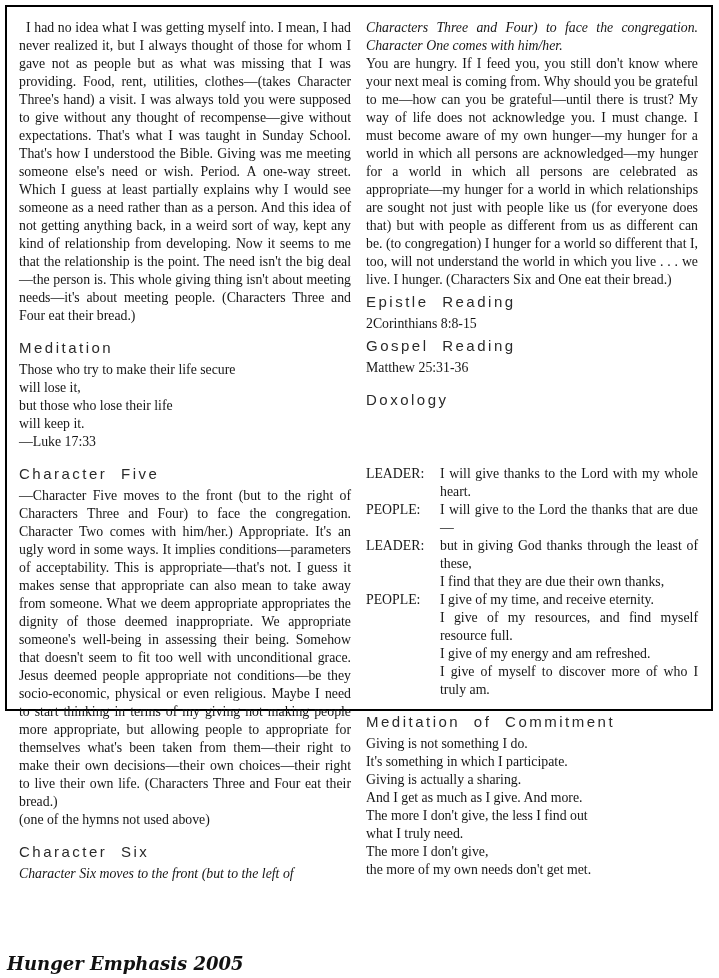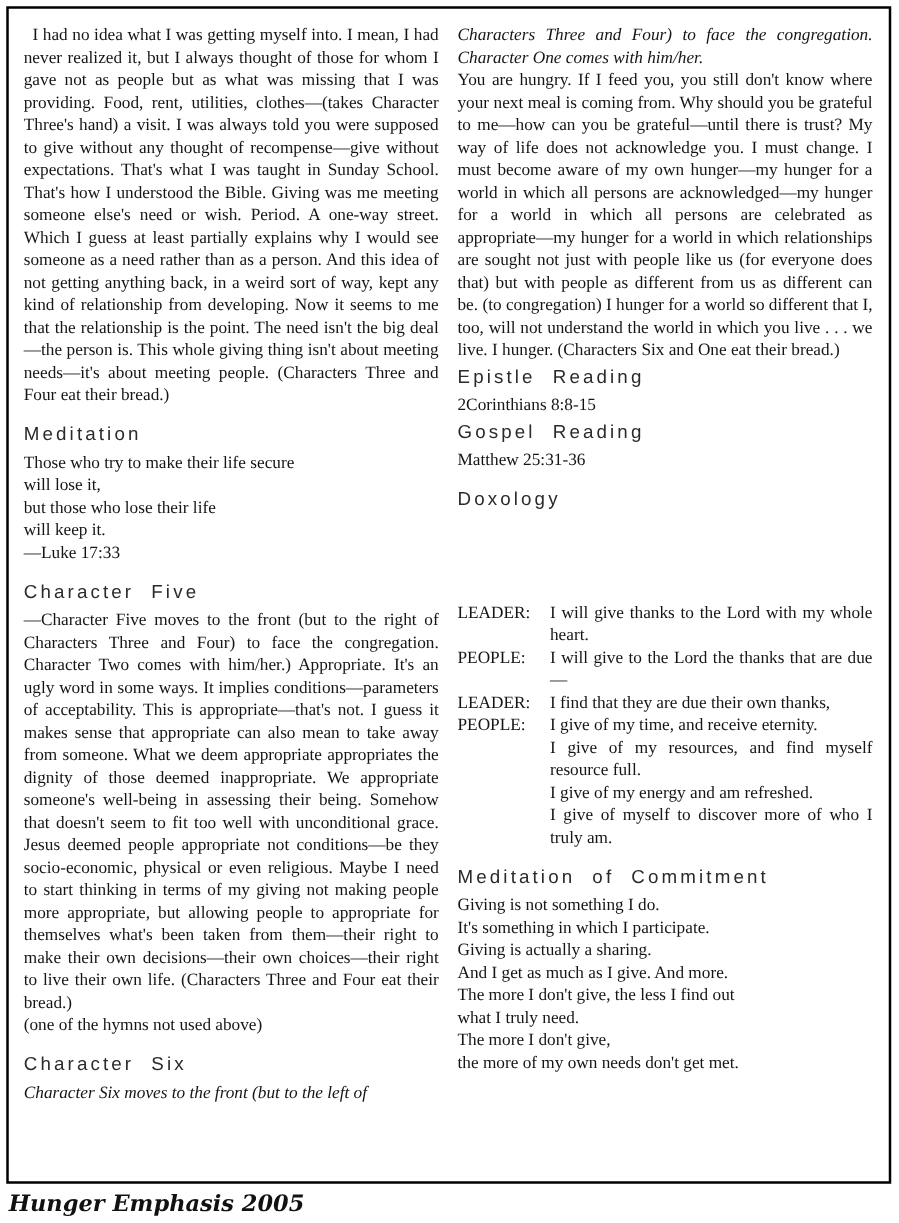--- a/index.html
+++ b/index.html
@@ -6,21 +6,21 @@
   body{
     width:719px;height:978px;
     background:#ffffff;
     position:relative;
     font-family:"Liberation Serif", serif;
     color:#151515;
     -webkit-font-smoothing:antialiased;
   }
   .page-box{
     position:absolute;left:5px;top:5px;
-    width:708px;height:942px;
+    width:708px;height:706px;
     border:2px solid #000;
     box-sizing:border-box;
     padding:12px 12px 0 12px;
   }
   .columns{display:flex;gap:15px;height:100%;}
   .col{width:332px;flex:none;}
 
   .heading{
     font-family:"Liberation Sans", sans-serif;
     font-weight:400;
@@ -36,21 +36,21 @@
     line-height:18px;
     text-align:justify;
     margin:0;
   }
   .first-indent{text-indent:7px;}
   .italic{font-style:italic;}
   .plain-line{font-size:13.8px;line-height:18px;}
 
   .lines div{font-size:13.8px;line-height:18px;}
 
-  .litany{margin-top:72px;}
+  .litany{margin-top:56px;}
   .lit-row{display:flex;}
   .lit-speaker{
     width:74px;flex:none;
     font-size:13.8px;line-height:18px;
   }
   .lit-text{flex:1;}
   .lit-text div{
     font-size:13.8px;line-height:18px;
     text-align:justify;
   }
@@ -114,20 +114,21 @@
         </div>
         <div class="lit-row">
           <div class="lit-speaker">PEOPLE:</div>
           <div class="lit-text">
             <div>I will give to the Lord the thanks that are due—</div>
           </div>
         </div>
         <div class="lit-row">
           <div class="lit-speaker">LEADER:</div>
           <div class="lit-text">
+            <div>but in giving God thanks through the least of these,</div>
             <div>I find that they are due their own thanks,</div>
           </div>
         </div>
         <div class="lit-row">
           <div class="lit-speaker">PEOPLE:</div>
           <div class="lit-text">
             <div>I give of my time, and receive eternity.</div>
             <div>I give of my resources, and find myself resource full.</div>
             <div>I give of my energy and am refreshed.</div>
             <div>I give of myself to discover more of who I truly am.</div>

